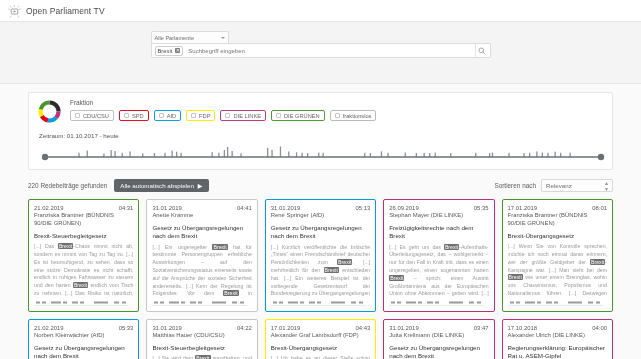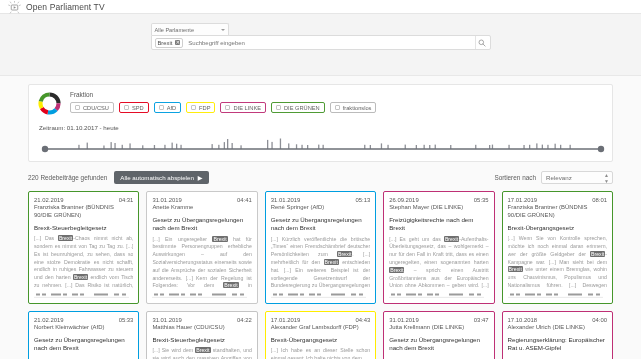--- a/index.html
+++ b/index.html
@@ -8,21 +8,21 @@
     width: 641px; height: 359px;
     overflow: hidden;
     background: #ffffff;
     font-family: "Liberation Sans", sans-serif;
     -webkit-font-smoothing: antialiased;
   }
   #app { width: 641px; height: 359px; position: relative; background: #fafafa; }
 
   
   .navbar {
-    height: 14px;
+    height: 22px;
     background: #ffffff;
     border-bottom: 1px solid #e6e6e6;
     display: flex;
     align-items: center;
     padding-left: 8px;
   }
   .brand { display: flex; align-items: center; gap: 5px; }
   .brand-logo { width: 13px; height: 13px; position: relative; flex: 0 0 auto; }
   .brand-name {
     font-size: 8.5px;

